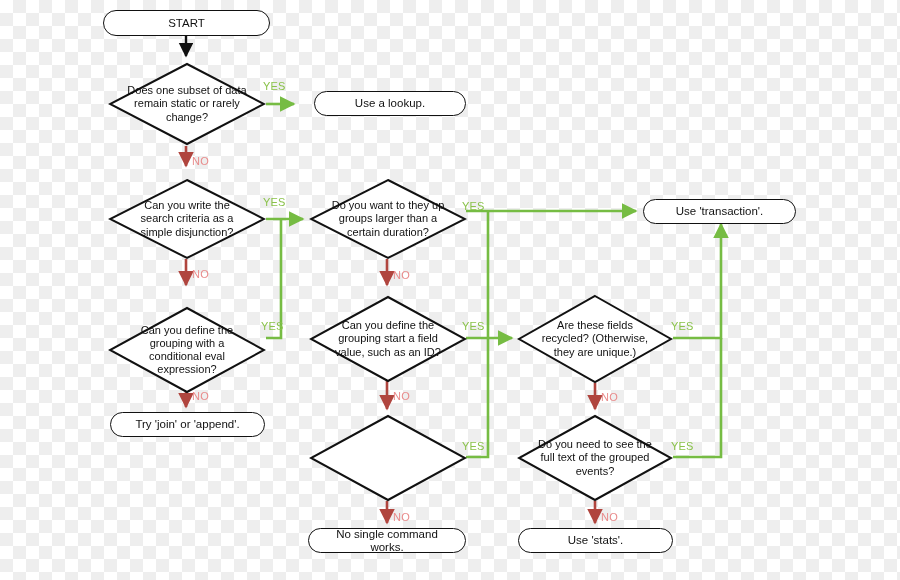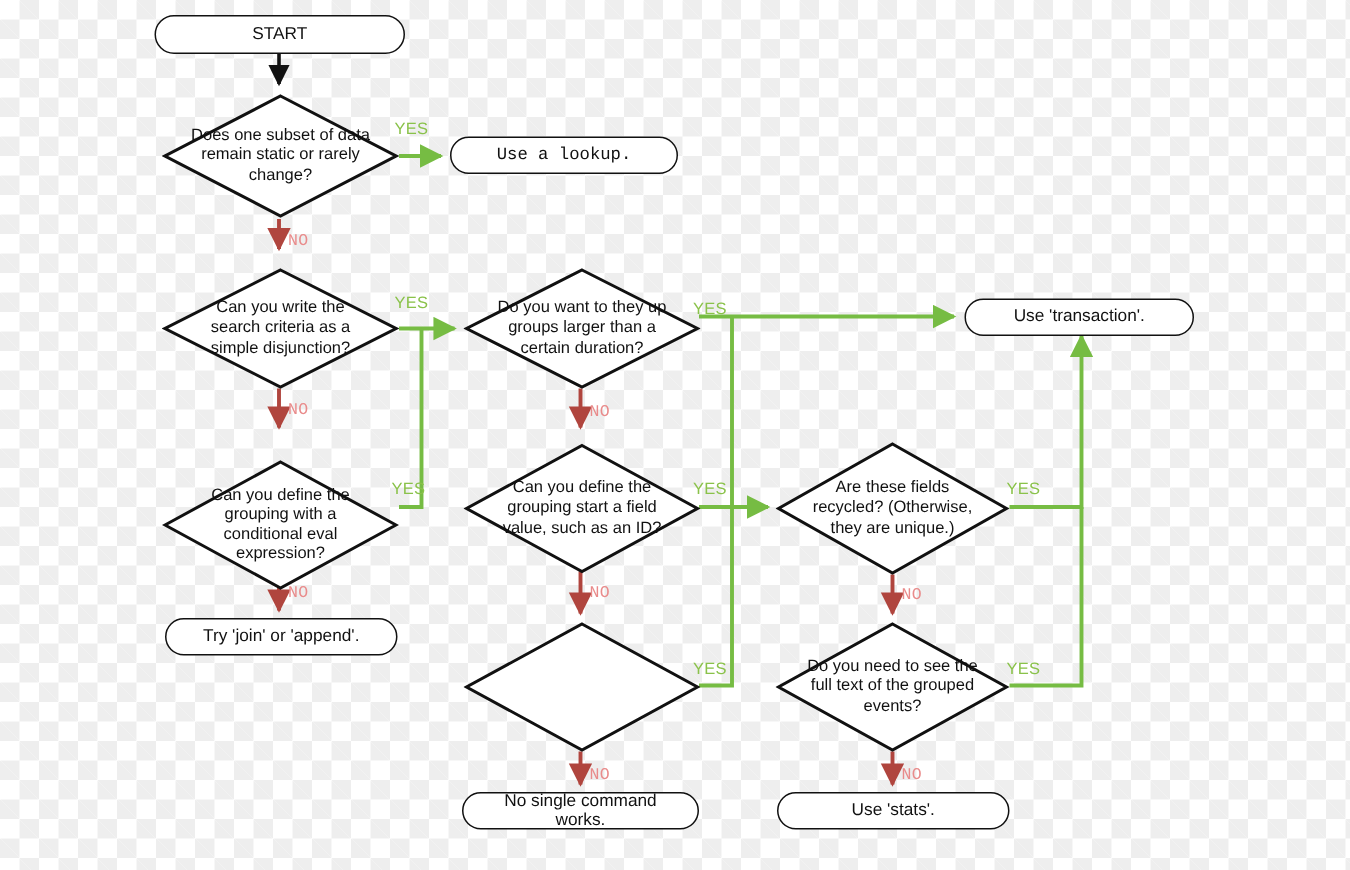--- a/index.html
+++ b/index.html
@@ -42,21 +42,21 @@
   .decision .dshape{position:absolute;left:0;top:0;width:100%;height:100%;z-index:1;}
 
   .edgelabel{
     position:absolute;
     font-size:11px;
     line-height:12px;
     letter-spacing:.2px;
     white-space:nowrap;
   }
   .lbl-yes{color:#8ac24a;}
-  .lbl-no{color:#e98b8b;font-family:Liberation Mono, monospace;}
+  .lbl-no{color:#e98b8b;}
 </style>
 </head>
 <body>
 
 <div id="stage">
 
   <svg id="wires" viewBox="0 0 900 580">
     <defs>
       <marker id="arrGreen" markerWidth="7" markerHeight="7" refX="5.4" refY="3" orient="auto">
         <path d="M0,0 L6,3 L0,6 z" fill="#76bc43"></path>
@@ -111,21 +111,21 @@
     <span>START</span>
   </div>
 
   <div class="node decision" style="left:108px;top:62px;width:158px;height:84px;">
     <svg class="dshape" viewBox="0 0 158 84" preserveAspectRatio="none">
       <path d="M79,2 L156,42 L79,82 L2,42 Z" fill="#ffffff" stroke="#111111" stroke-width="2" vector-effect="non-scaling-stroke"></path>
     </svg>
     <div class="dtext">Does one subset of data remain static or rarely change?</div>
   </div>
 
-  <div class="node pill" style="left:300px;top:91px;width:152px;height:25px;font-family:Liberation Mono, monospace;">
+  <div class="node pill" style="left:314px;top:91px;width:152px;height:25px;">
     <span>Use a lookup.</span>
   </div>
 
   <div class="node decision" style="left:108px;top:178px;width:158px;height:82px;">
     <svg class="dshape" viewBox="0 0 158 82" preserveAspectRatio="none">
       <path d="M79,2 L156,41 L79,80 L2,41 Z" fill="#ffffff" stroke="#111111" stroke-width="2" vector-effect="non-scaling-stroke"></path>
     </svg>
     <div class="dtext">Can you write the search criteria as a simple disjunction?</div>
   </div>
 

